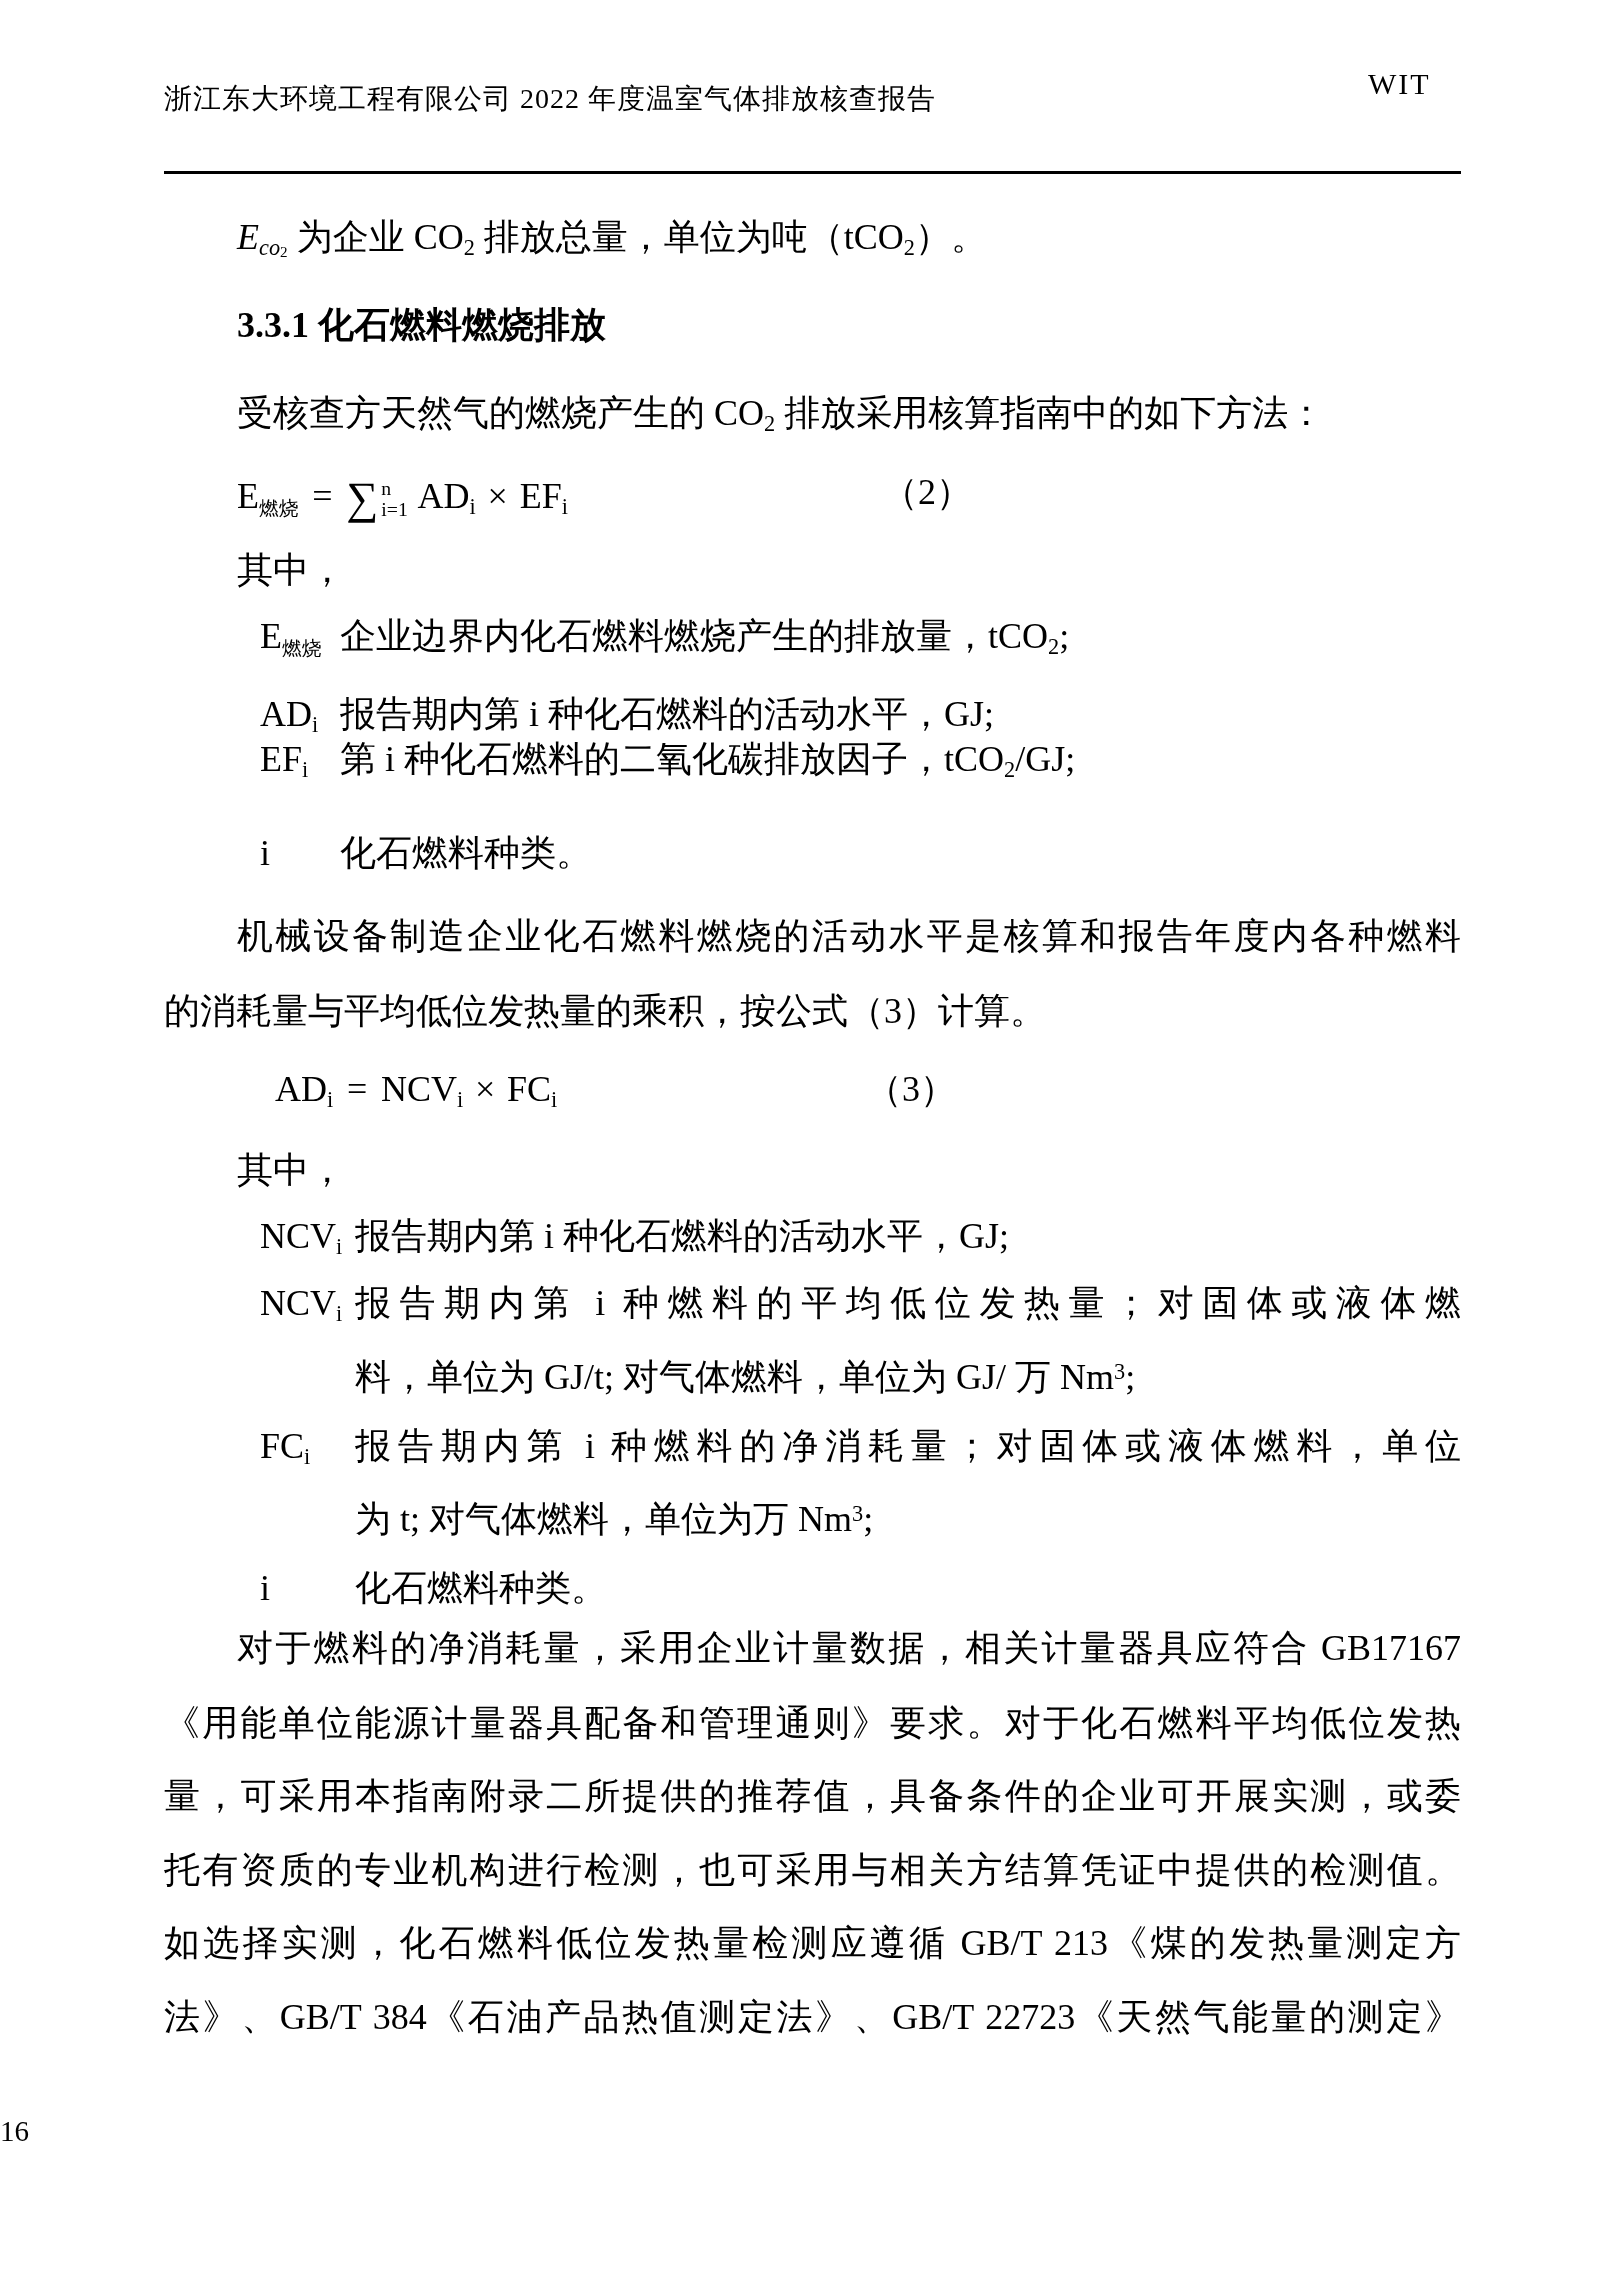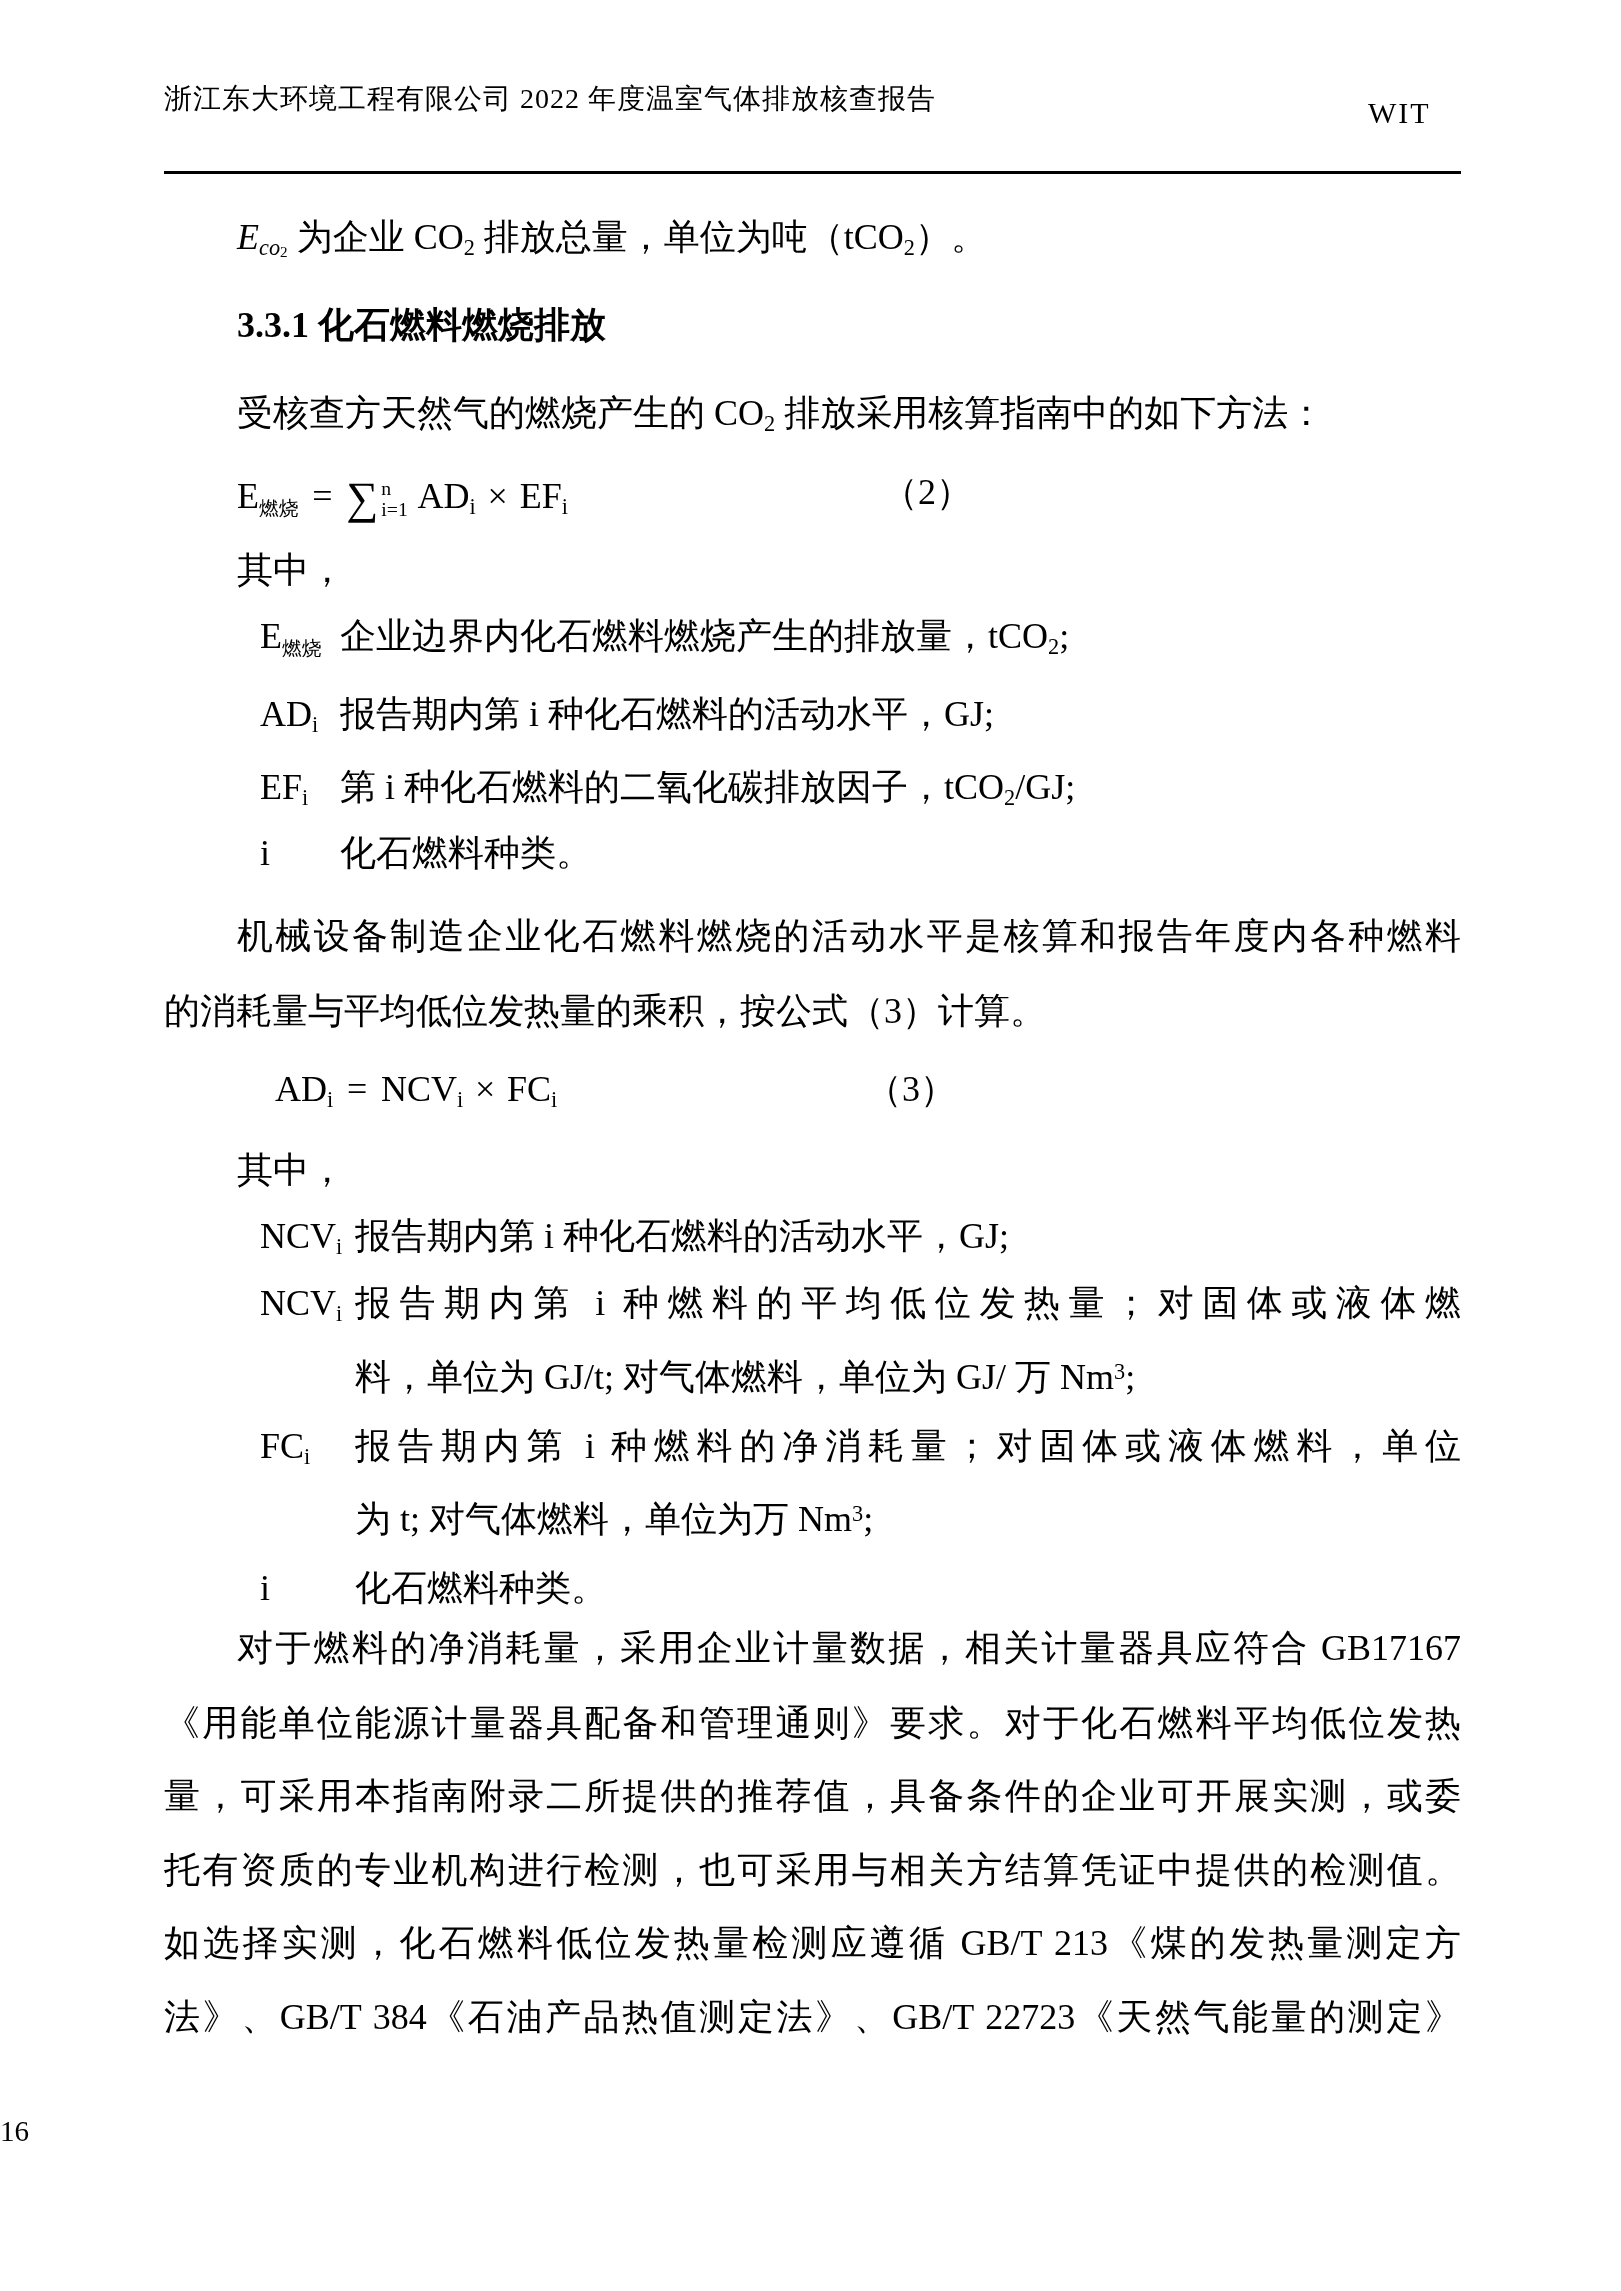--- a/index.html
+++ b/index.html
@@ -1,19 +1,19 @@
 <!DOCTYPE html>
 <html><head>
 <meta charset="utf-8">
 <style>
   html,body{margin:0;padding:0;background:#ffffff;}
   .page{position:relative;width:1615px;height:2292px;background:#ffffff;color:#000;
         font-family:"Liberation Serif","DejaVu Serif",serif;overflow:hidden;}
   .hdr-title{position:absolute;top:80px;left:164px;font-size:28px;letter-spacing:1px;}
-  .hdr-mark{position:absolute;top:96px;left:1368px;font-size:30px;letter-spacing:2px;}
+  .hdr-mark{position:absolute;top:67px;left:1368px;font-size:30px;letter-spacing:2px;}
   .hdr-rule{position:absolute;top:171px;left:164px;width:1297px;height:2.9px;background:#000;}
   .content{position:absolute;left:164px;top:0;width:1297px;}
   .line{position:absolute;left:0;width:1297px;font-size:36px;line-height:1.3;}
   .indent{text-indent:73px;}
   .just{text-align:justify;text-align-last:justify;}
   .bold{font-weight:bold;}
   .sub{font-size:0.62em;vertical-align:-0.25em;font-family:Liberation Serif, serif;}
   .sup{font-size:0.62em;vertical-align:0.45em;}
   .subsub{font-size:0.42em;vertical-align:-0.55em;}
   .it{font-style:italic;}
@@ -61,21 +61,21 @@
     <div class="line indent" style="top:547px">其中，</div>
 
     <div class="line def-row" style="top:613px">
       <span class="def-term"><span>E</span><span class="sub cjk">燃烧</span></span>
       <span class="def-desc d1"><span>企业边界内化石燃料燃烧产生的排放量，tCO</span><span class="sub">2</span><span>;</span></span>
     </div>
     <div class="line def-row" style="top:691px">
       <span class="def-term"><span>AD</span><span class="sub">i</span></span>
       <span class="def-desc d1"><span>报告期内第 i 种化石燃料的活动水平，GJ;</span></span>
     </div>
-    <div class="line def-row" style="top:764px">
+    <div class="line def-row" style="top:736px">
       <span class="def-term"><span>EF</span><span class="sub">i</span></span>
       <span class="def-desc d1"><span>第 i 种化石燃料的二氧化碳排放因子，tCO</span><span class="sub">2</span><span>/GJ;</span></span>
     </div>
     <div class="line def-row" style="top:830px">
       <span class="def-term"><span>i</span></span>
       <span class="def-desc d1"><span>化石燃料种类。</span></span>
     </div>
 
     <div class="line indent just" style="top:913px">机械设备制造企业化石燃料燃烧的活动水平是核算和报告年度内各种燃料</div>
     <div class="line" style="top:988px">的消耗量与平均低位发热量的乘积，按公式（3）计算。</div>

